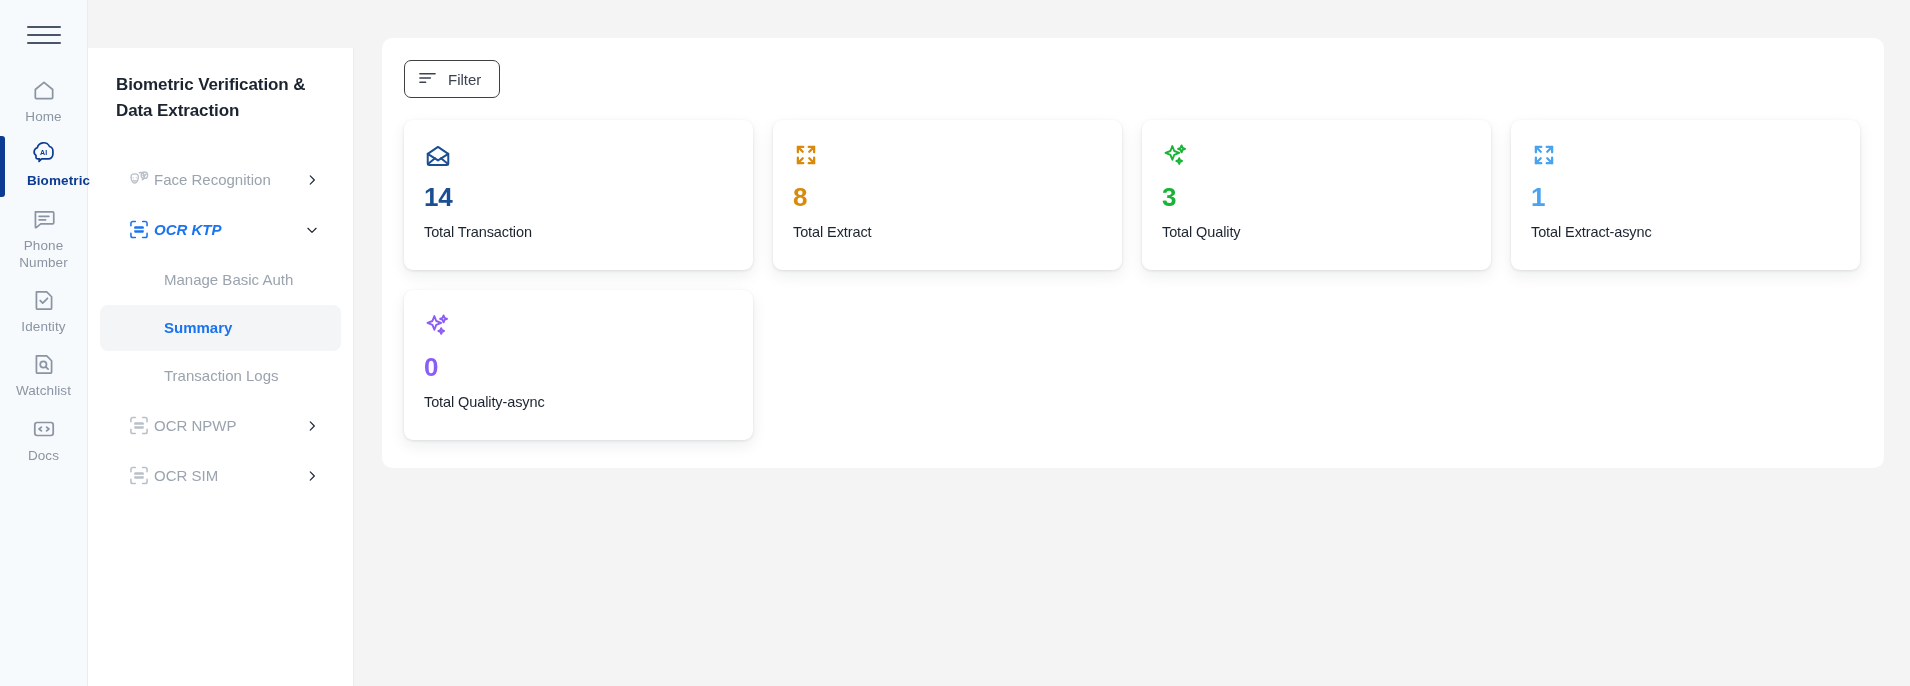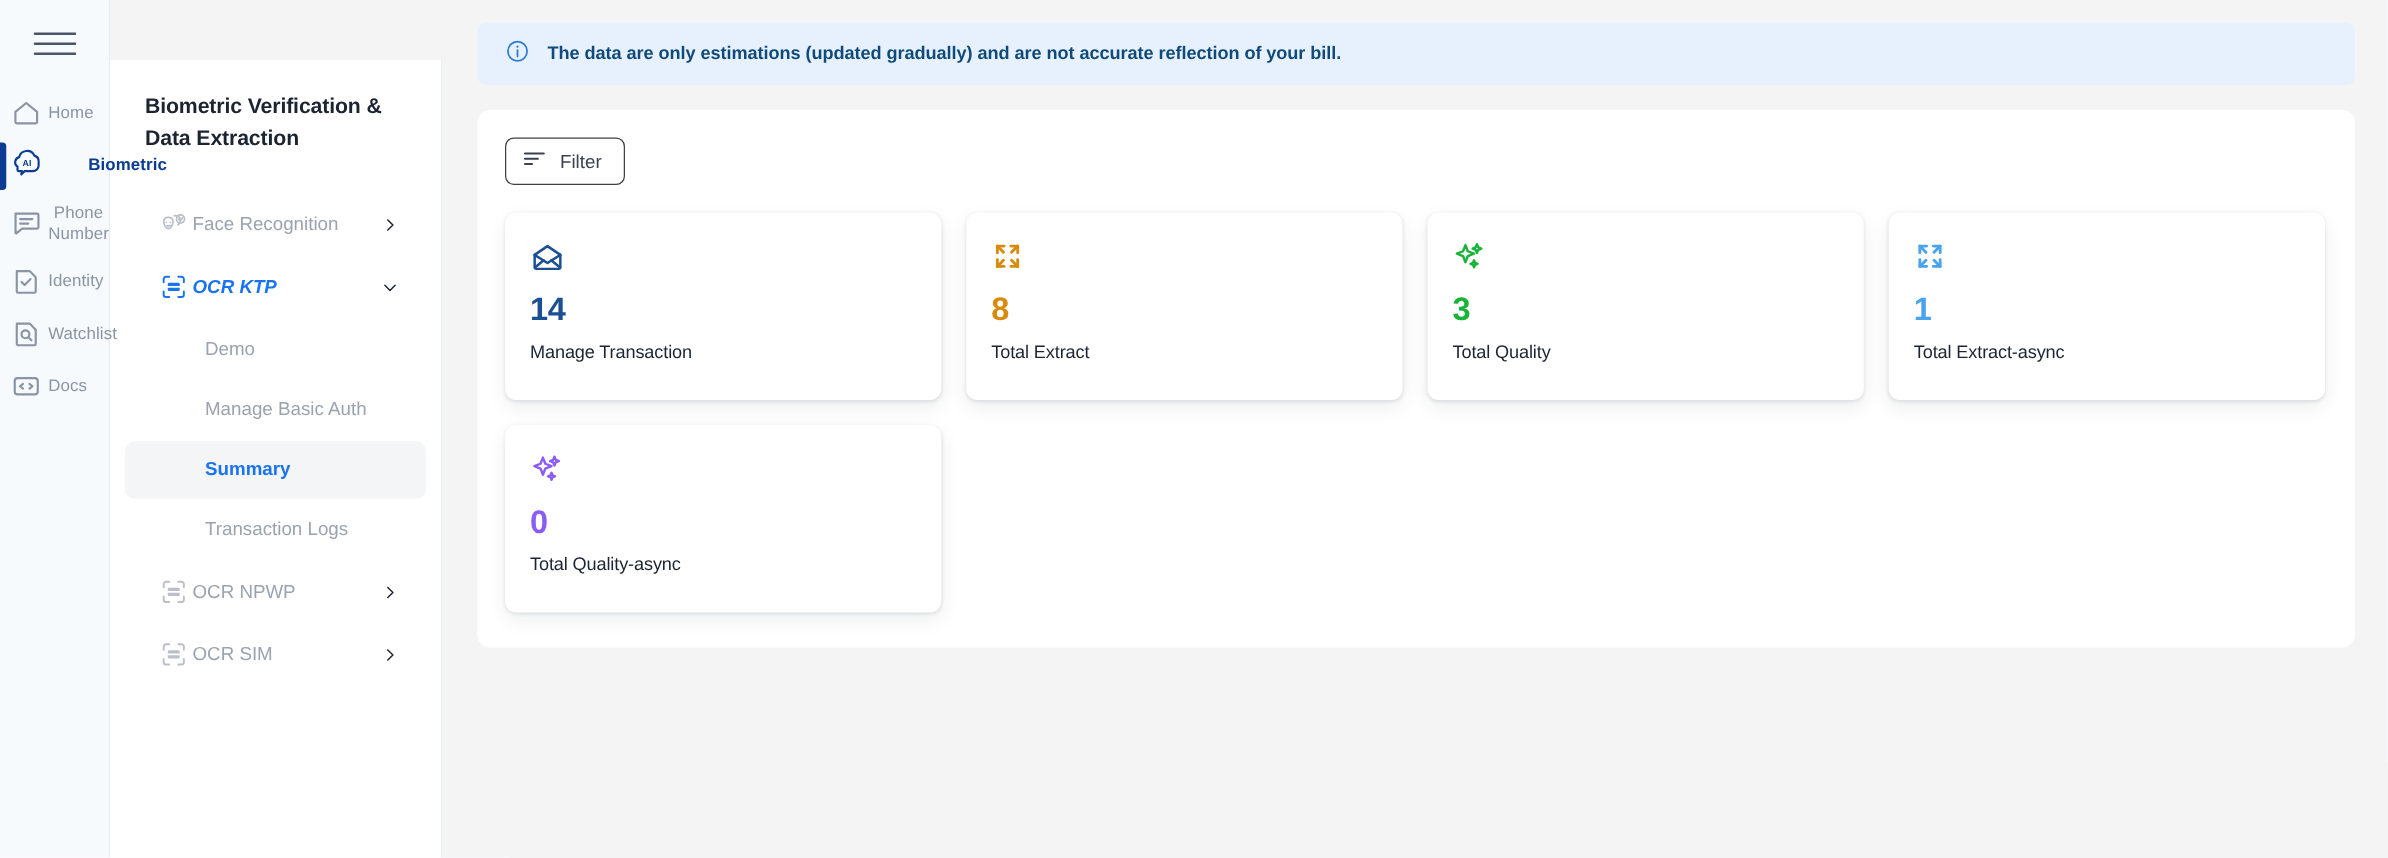--- a/index.html
+++ b/index.html
@@ -37,21 +37,21 @@
     margin-bottom: 22px;
     cursor: pointer;
   }
   .hamburger span {
     display: block; height: 2px; width: 34px; background: #4a5568; border-radius: 1px;
   }
   .rail-item {
     width: 88px;
     padding: 7px 8px 9px;
     display: flex;
-    flex-direction: row;
+    flex-direction: column;
     align-items: center;
     gap: 5px;
     cursor: pointer;
     position: relative;
     text-align: center;
   }
   .rail-item .rail-label {
     font-size: 13.5px;
     color: #8b94a3;
     line-height: 1.28;
@@ -313,23 +313,20 @@
         </span>
         <span class="nav-label">OCR KTP</span>
         <span class="chev">
           <svg width="14" height="14" viewBox="0 0 24 24" fill="none" stroke="#1b2430" stroke-width="2" stroke-linecap="round" stroke-linejoin="round">
               <path d="M5 9l7 7 7-7"></path>
             </svg>
         </span>
       </div>
 
       <div class="sub-row">
-        <span>Demo</span>
-      </div>
-      <div class="sub-row">
         <span>Manage Basic Auth</span>
       </div>
       <div class="sub-row selected">
         <span>Summary</span>
       </div>
       <div class="sub-row">
         <span>Transaction Logs</span>
       </div>
 
       <div class="nav-row">
@@ -362,30 +359,20 @@
               <path d="M9 5l7 7-7 7"></path>
             </svg>
         </span>
       </div>
 
     </div>
   </div>
 
   <div class="main">
 
-    <div class="banner">
-      <span>
-        <svg width="20" height="20" viewBox="0 0 24 24" fill="none" stroke="#2b7cd3" stroke-width="1.7">
-          <circle cx="12" cy="12" r="9.2"></circle>
-          <path d="M12 11v6" stroke-linecap="round"></path>
-          <circle cx="12" cy="7.6" r="1.05" fill="#2b7cd3" stroke="none"></circle>
-        </svg>
-      </span>
-      <span class="banner-text">The data are only estimations (updated gradually) and are not accurate reflection of your bill.</span>
-    </div>
 
     <div class="panel">
 
       <button class="filter-btn">
         <span>
           <svg width="17" height="14" viewBox="0 0 18 14" fill="none" stroke="#3a4250" stroke-width="1.7" stroke-linecap="round">
             <path d="M1 2.5h16M1 7h11M1 11.5h6"></path>
           </svg>
         </span>
         <span>Filter</span>
@@ -395,21 +382,21 @@
 
         <div class="card">
           <span class="card-icon">
             <svg width="28" height="28" viewBox="0 0 24 24" fill="none" stroke="#1b4f92" stroke-width="1.7" stroke-linecap="round" stroke-linejoin="round">
               <path d="M3.2 10.2 12 4.2l8.8 6v8.4a1.2 1.2 0 0 1-1.2 1.2H4.4a1.2 1.2 0 0 1-1.2-1.2z"></path>
               <path d="M3.2 10.2 12 15.8l8.8-5.6"></path>
               <path d="M3.4 18.8 9.4 13.9M20.6 18.8 14.6 13.9"></path>
             </svg>
           </span>
           <span class="card-value" style="color:#1b4f92">14</span>
-          <span class="card-label">Manage Transaction</span>
+          <span class="card-label">Total Transaction</span>
         </div>
 
         <div class="card">
           <span class="card-icon">
             <svg width="26" height="26" viewBox="0 0 24 24" fill="none" stroke="#d98a0b" stroke-width="2.1" stroke-linecap="round" stroke-linejoin="round">
               <path d="M9.5 4.5H4.5V9.5M14.5 4.5h5V9.5M19.5 14.5v5h-5M4.5 14.5v5h5"></path>
               <path d="M4.5 4.5 9 9M19.5 4.5 15 9M19.5 19.5 15 15M4.5 19.5 9 15"></path>
             </svg>
           </span>
           <span class="card-value" style="color:#d98a0b">8</span>

